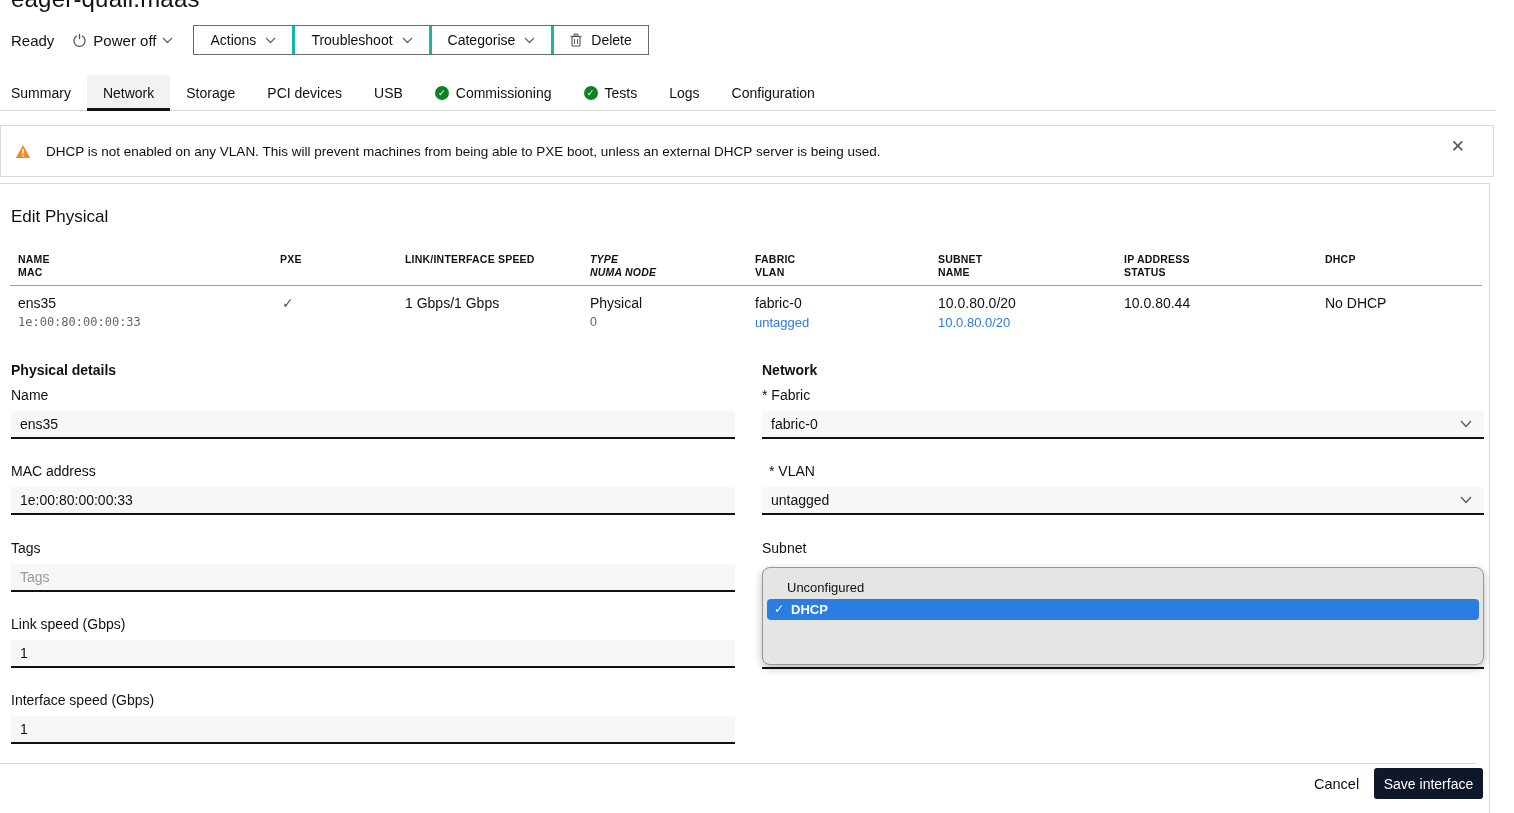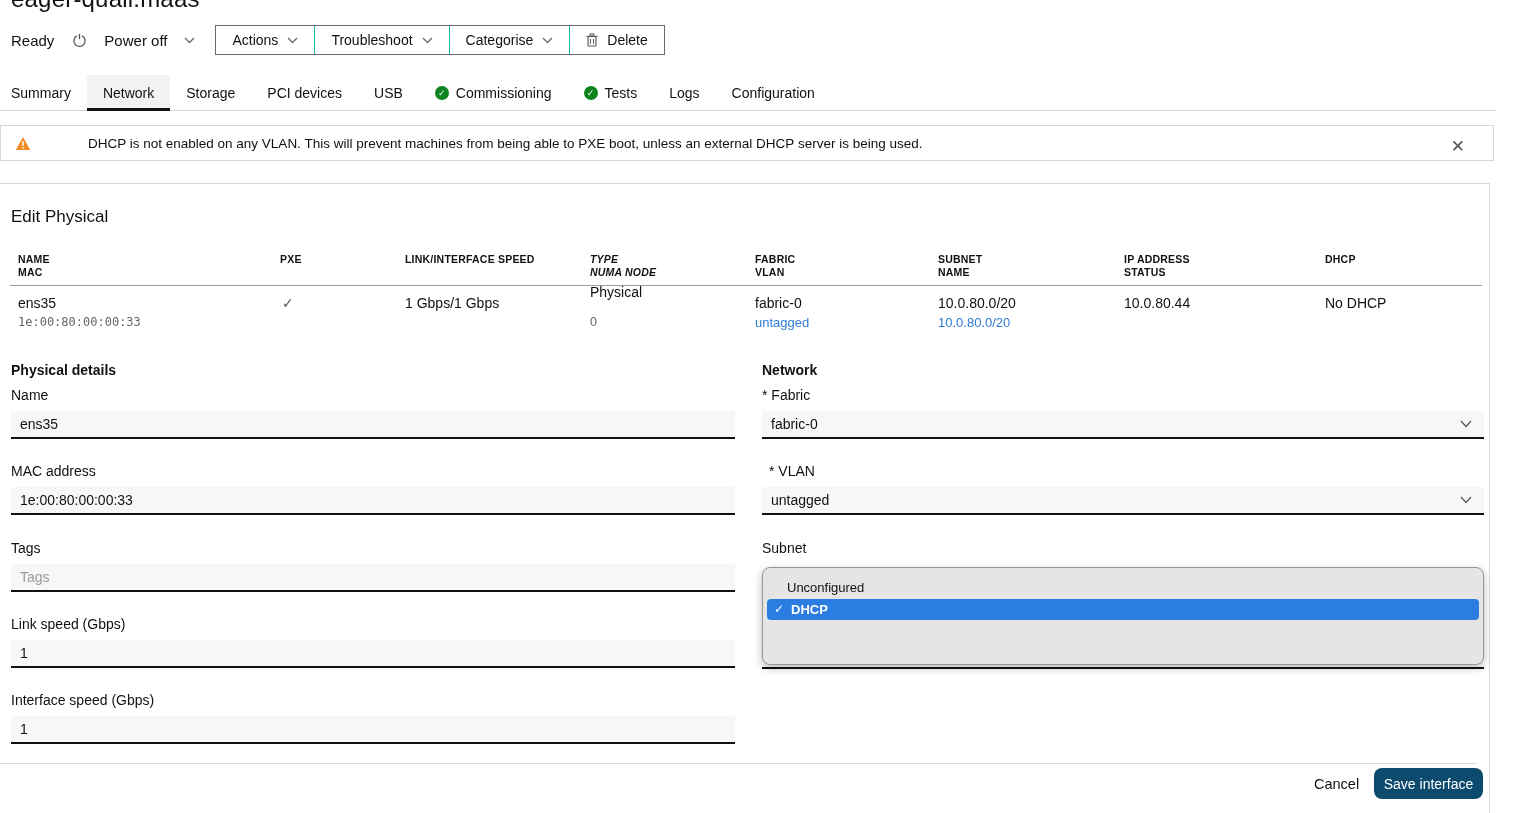--- a/index.html
+++ b/index.html
@@ -6,36 +6,36 @@
   html,body { background:#fff; }
   body {
     width:1514px; height:813px; position:relative; overflow:hidden;
     font-family:"Liberation Sans","DejaVu Sans",sans-serif; color:#111;
   }
   .machine-title { position:absolute; left:11px; top:-15px; font-size:24px; font-weight:400; letter-spacing:.2px; }
 
   
   .status-row { position:absolute; left:11px; top:24px; height:32px; display:flex; align-items:center; }
   .status-text { font-size:15px; margin-right:18px; }
-  .power-group { display:flex; align-items:center; gap:17px; font-size:15px; cursor:pointer; }
+  .power-group { display:flex; align-items:center; gap:6px; font-size:15px; cursor:pointer; }
   .btn-group { display:flex; align-items:stretch; border:1px solid #6b6b6b; height:30px; margin-left:20px; background:#fff; }
-  .btn-seg { display:flex; align-items:center; gap:9px; padding:0 16px; font-size:14px; border-left:1px solid #14b8a6; cursor:pointer; }
+  .btn-seg { display:flex; align-items:center; gap:9px; padding:0 16px; font-size:14px; border-left:3px solid #14b8a6; cursor:pointer; }
   .btn-seg:first-child { border-left:none; }
 
   
   .tabs { position:absolute; left:0; top:75px; width:1496px; height:36px; border-bottom:1px solid #d9d9d9; display:flex; }
   .tab { display:flex; align-items:center; gap:7px; padding:0 16px; font-size:14px; height:36px; cursor:pointer; }
   .tab:first-child { padding-left:11px;text-align:right; }
   .tab.active { background:#f2f2f2; box-shadow:inset 0 -3px 0 #111; }
   .check-badge { width:14px; height:14px; border-radius:50%; background:#0e8420; color:#fff; font-size:9px;
                  display:flex; align-items:center; justify-content:center; line-height:1; }
 
   
-  .banner { position:absolute; left:0; top:125px; width:1494px; height:36px; border:1px solid #d9d9d9;
-            background:#fff; display:flex; align-items:center;gap:42px; }
+  .banner { position:absolute; left:0; top:125px; width:1494px; height:52px; border:1px solid #d9d9d9;
+            background:#fff; display:flex; align-items:center; }
   .banner-icon { margin-left:14px; display:flex; }
   .banner-text { margin-left:15px; font-size:13.5px; }
   .banner-close { position:absolute; right:28px; top:12px; font-size:17px; color:#555; cursor:pointer; line-height:1; }
 
   
   .card { position:absolute; left:0; top:183px; width:1490px; height:630px;
           border-top:1px solid #d9d9d9; border-right:1px solid #d9d9d9; background:#fff; }
   .card-title { position:absolute; left:11px; top:23px; font-size:17px; font-weight:400; }
 
   
@@ -64,22 +64,22 @@
   .popup-under-border { position:absolute; left:762px; top:483px; width:722px; height:2px; background:#111; }
   .opt { height:22px; line-height:22px; padding-left:24px; font-size:13px; color:#111; cursor:pointer; white-space:nowrap; }
   .opt.selected { margin:0 4px; padding-left:0; border-radius:4px; background:#2b7de1; color:#fff;
                   display:flex; align-items:center; gap:7px; font-weight:600; height:21px; line-height:21px; }
   .opt.selected .opt-check { margin-left:7px; font-size:12px; }
 
   
   .footer-rule { position:absolute; left:0; top:579px; width:1477px; height:1px; background:#d9d9d9; }
   .cancel-btn { position:absolute; left:1302px; top:584px; height:31px; display:flex; align-items:center;
                 padding:0 12px; font-size:14.5px; color:#111; cursor:pointer; }
-  .save-btn { position:absolute; left:1374px; top:584px; width:109px; height:31px; background:#0c4a6e; color:#fff;
-              border:none; border-radius:8px; font-family:inherit; font-size:14px; cursor:pointer; }
+  .save-btn { position:absolute; left:1374px; top:584px; width:109px; height:31px; background:#0f172a; color:#fff;
+              border:none; border-radius:3px; font-family:inherit; font-size:14px; cursor:pointer; }
 
   .chev { display:inline-flex; }
 </style>
 </head>
 <body>
 
 <div class="machine-title">eager-quail.maas</div>
 
 <div class="status-row">
   <span class="status-text">Ready</span>
@@ -213,21 +213,21 @@
   <div class="th" style="left:1325px; top:69px;">
     <div>DHCP</div>
   </div>
   <div class="table-rule"></div>
 
   <div>
     <span class="cell" style="left:18px; top:111px;">ens35</span>
     <span class="cell-sub cell-mono" style="left:18px; top:131px;">1e:00:80:00:00:33</span>
     <span class="cell" style="left:282px; top:111px; color:#555;">✓</span>
     <span class="cell" style="left:405px; top:111px;">1 Gbps/1 Gbps</span>
-    <span class="cell" style="left:590px; top:100px;">Physical</span>
+    <span class="cell" style="left:590px; top:111px;">Physical</span>
     <span class="cell-sub" style="left:590px; top:131px;">0</span>
     <span class="cell" style="left:755px; top:111px;">fabric-0</span>
     <span class="link" style="position:absolute; left:755px; top:131px;">untagged</span>
     <span class="cell" style="left:938px; top:111px;">10.0.80.0/20</span>
     <span class="link" style="position:absolute; left:938px; top:131px;">10.0.80.0/20</span>
     <span class="cell" style="left:1124px; top:111px;">10.0.80.44</span>
     <span class="cell" style="left:1325px; top:111px;">No DHCP</span>
   </div>
 
   <div class="col-heading" style="left:11px; top:178px;">Physical details</div>

